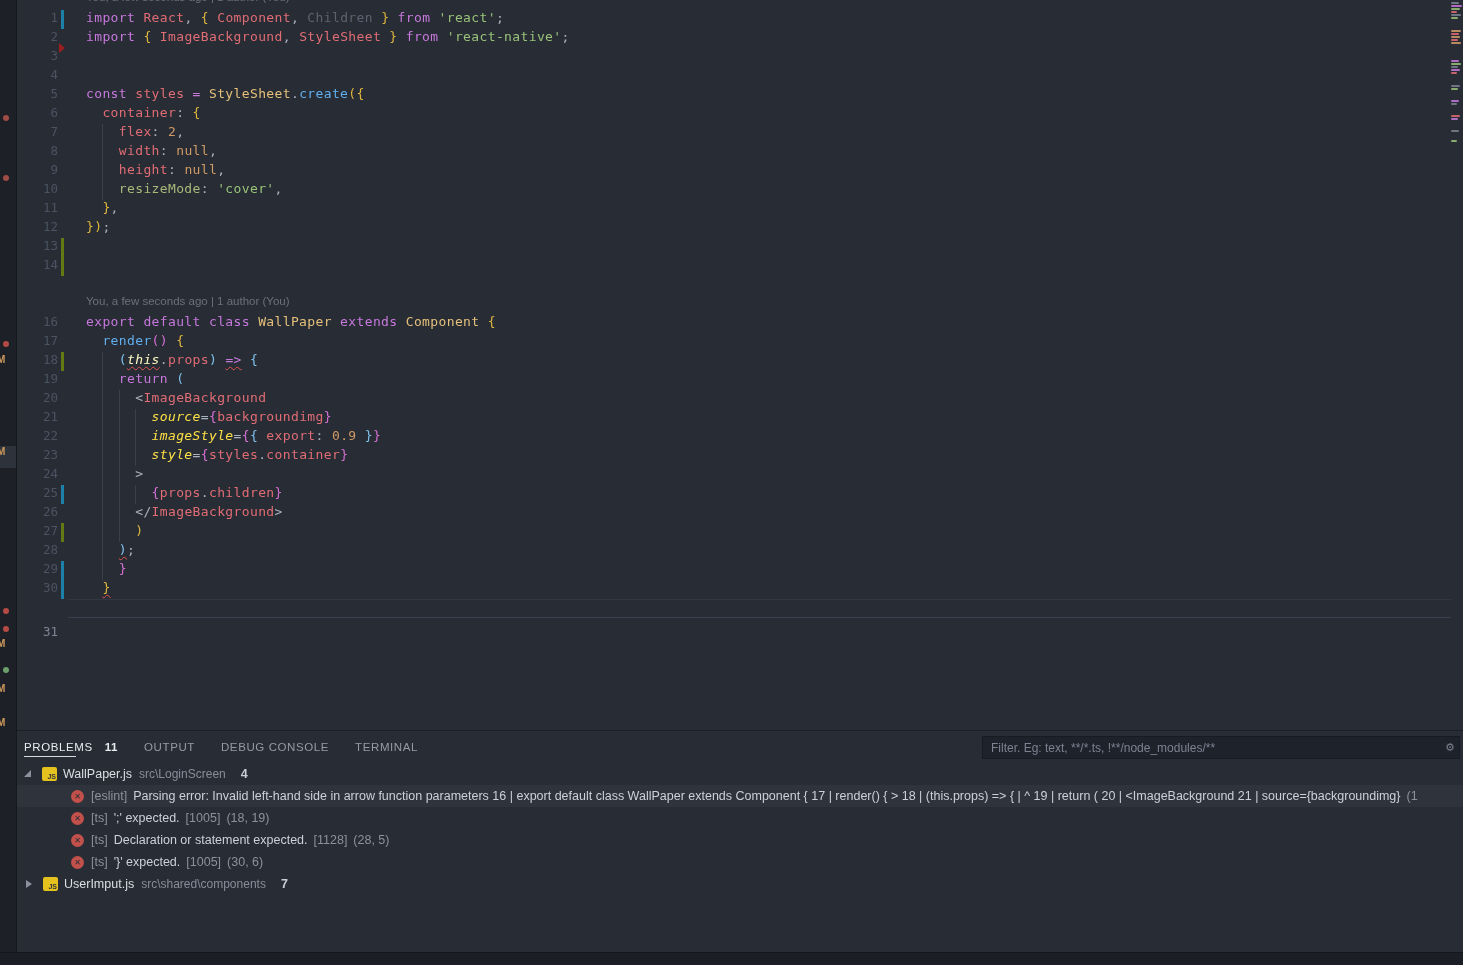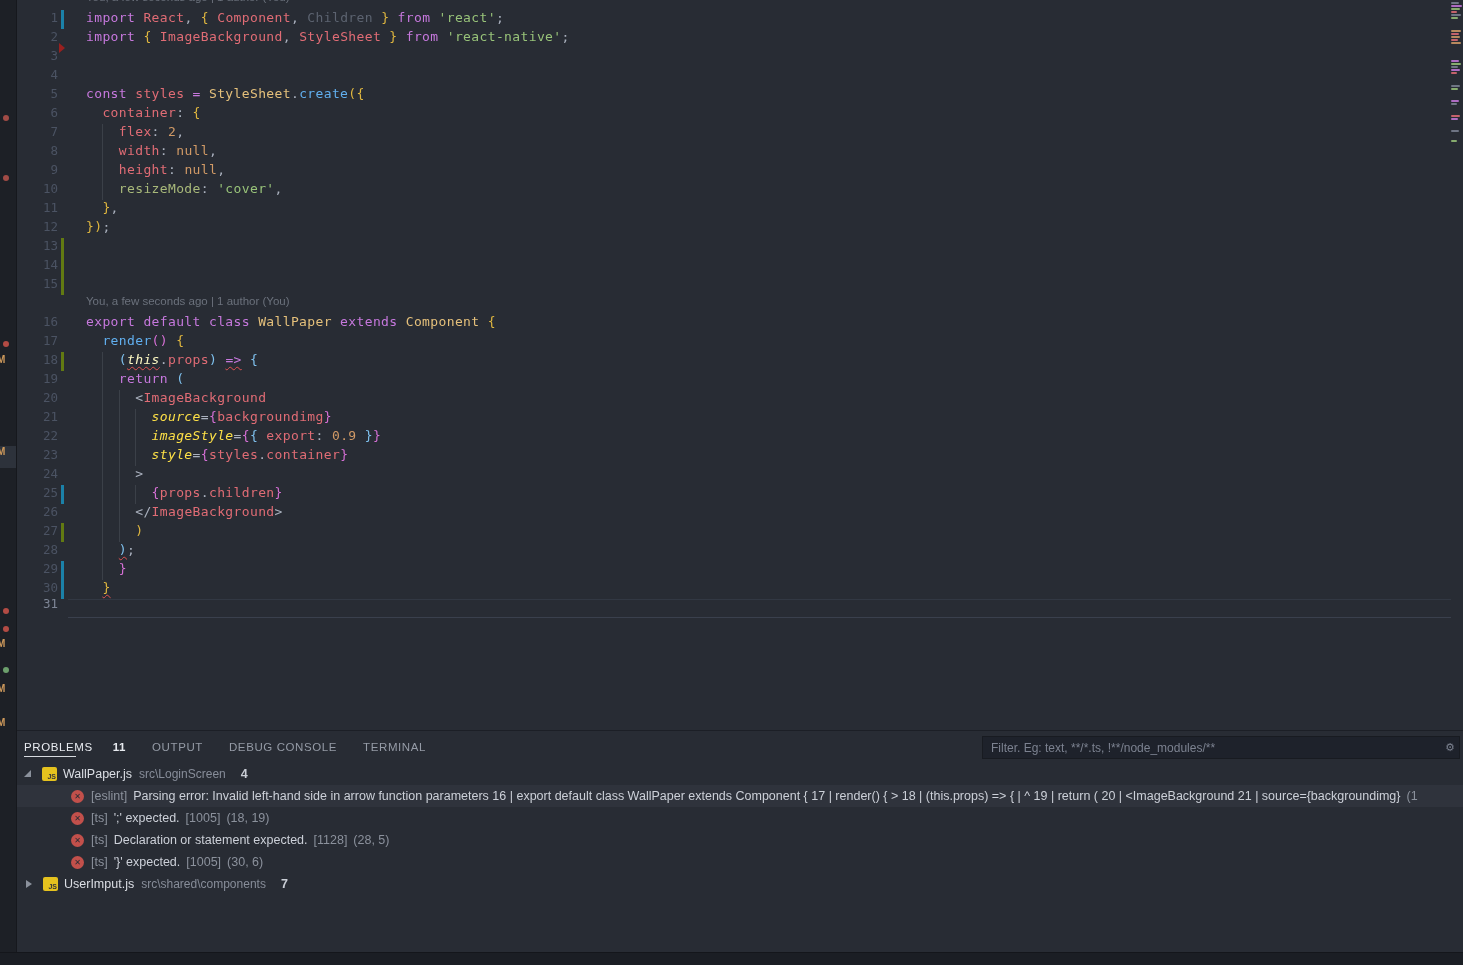--- a/index.html
+++ b/index.html
@@ -34,21 +34,21 @@
   #curline{position:absolute;left:68px;right:12px;top:599px;height:17px;
            border-top:1px solid #323843;border-bottom:1px solid #3a404d;}
   
   #minimap{position:absolute;left:1450px;top:0;width:13px;height:160px;overflow:hidden;}
   .mm{position:absolute;height:2px;border-radius:1px;opacity:.85;}
   
   #panel{position:absolute;left:0;top:730px;width:1463px;height:222px;background:#282c34;
          border-top:1px solid #1c1f26;}
   #tabs{position:absolute;left:24px;top:0;height:32px;display:flex;align-items:center;gap:26px;}
   .tab{font:11.5px "Liberation Sans",sans-serif;color:#959ba6;letter-spacing:.6px;
-       position:relative;height:32px;display:flex;align-items:center;gap:20px;cursor:pointer;}
+       position:relative;height:32px;display:flex;align-items:center;gap:12px;cursor:pointer;}
   .tab.active{color:#e8ebf0;}
   .tab.active::after{content:"";position:absolute;left:0;bottom:6px;width:52px;height:1px;background:#d7dbe0;}
   .tab .badge{color:#e8ebf0;font-weight:bold;}
   #filter{position:absolute;right:3px;top:5px;width:478px;height:23px;background:#1e222b;
           border:1px solid #181b21;color:#ccd0d8;font:12px "Liberation Sans",sans-serif;
           padding:0 18px 0 8px;box-sizing:border-box;outline:none;}
   #filter::placeholder{color:#7c8290;}
   #filtericon{position:absolute;right:6px;top:10px;width:12px;height:12px;color:#7c8290;
               font:11px "DejaVu Sans",sans-serif;}
   .prow{position:absolute;left:17px;right:0;height:22px;line-height:22px;display:flex;
@@ -152,25 +152,20 @@
     <div class="crow" style="top: 238px;">
       <div class="codetxt"></div>
       <div class="lnum">13</div>
       <div class="gmark gm-a"></div>
     </div>
     <div class="crow" style="top: 257px;">
       <div class="codetxt"></div>
       <div class="lnum">14</div>
       <div class="gmark gm-a"></div>
     </div>
-    <div class="crow" style="top: 276px;">
-      <div class="codetxt"></div>
-      <div class="lnum">15</div>
-      <div class="gmark gm-a"></div>
-    </div>
     <div class="crow lens" style="top: 295px;">
       <div class="codetxt">You, a few seconds ago | 1 author (You)</div>
     </div>
     <div class="crow" style="top: 314px;">
       <div class="codetxt"><span class="kw">export default class </span><span class="yel">WallPaper</span><span class="kw"> extends </span><span class="yel">Component</span><span class="gd"> {</span></div>
       <div class="lnum">16</div>
     </div>
     <div class="crow" style="top: 333px;">
       <div class="codetxt"><span class="gry">  </span><span class="blu">render</span><span class="oc">(</span><span class="oc">)</span><span class="gd"> {</span></div>
       <div class="lnum">17</div>
@@ -249,21 +244,21 @@
       <div class="codetxt"><span class="gry">    </span><span class="oc">}</span></div>
       <div class="lnum">29</div>
       <div class="gmark gm-m"></div>
       <div class="guide" style="left: 102.4px;"></div>
     </div>
     <div class="crow" style="top: 580px;">
       <div class="codetxt"><span class="gry">  </span><span class="gd sq">}</span></div>
       <div class="lnum">30</div>
       <div class="gmark gm-m"></div>
     </div>
-    <div class="crow" style="top: 596px;">
+    <div class="crow" style="top: 624px;">
       <div class="codetxt"></div>
       <div class="lnum on">31</div>
     </div>
   </div>
 
 <div id="minimap">
     <div class="mm" style="top: 2px; width: 8px; left: 1px; background: rgb(123, 131, 147);"></div>
     <div class="mm" style="top: 5px; width: 11px; left: 1px; background: rgb(198, 120, 221);"></div>
     <div class="mm" style="top: 8px; width: 9px; left: 1px; background: rgb(152, 195, 121);"></div>
     <div class="mm" style="top: 11px; width: 6px; left: 1px; background: rgb(224, 108, 117);"></div>

